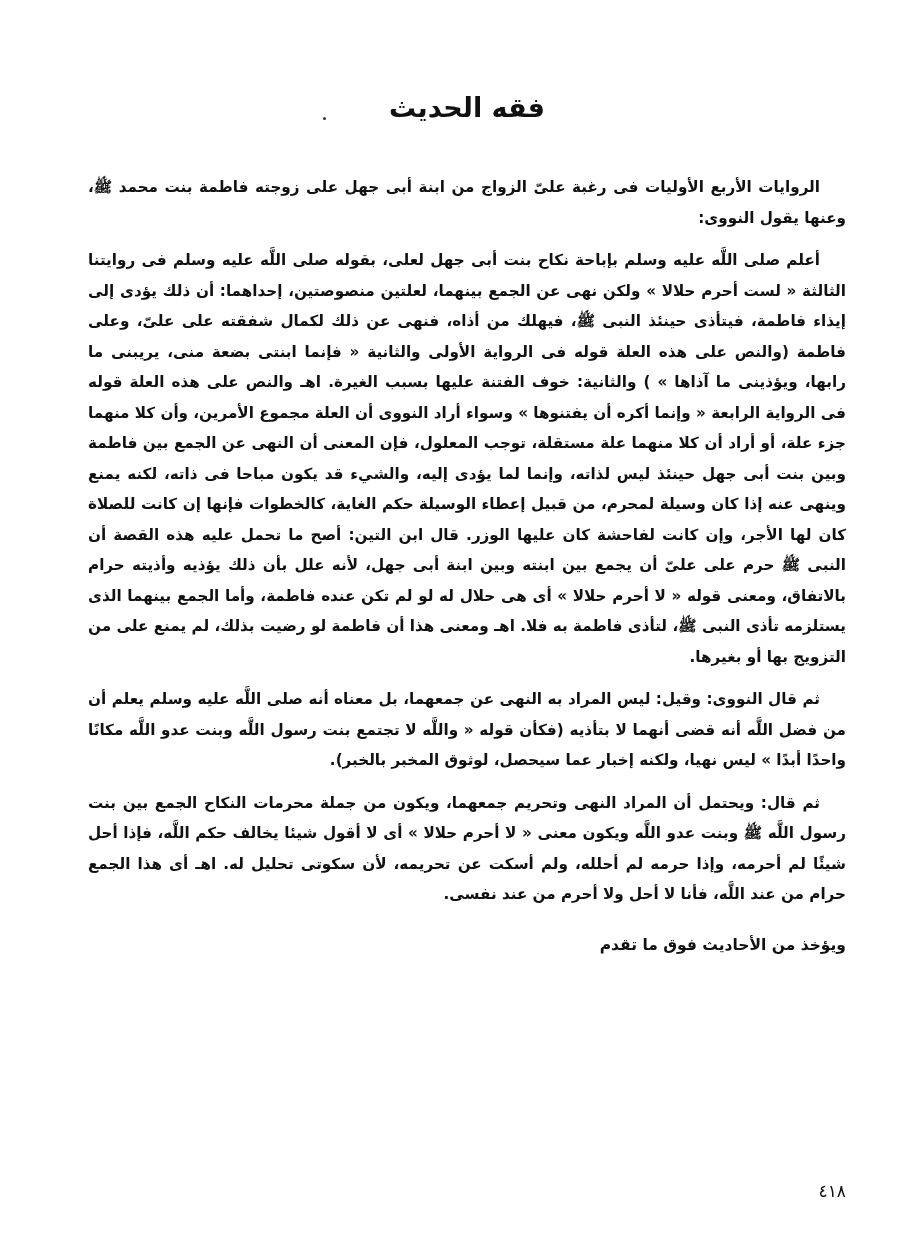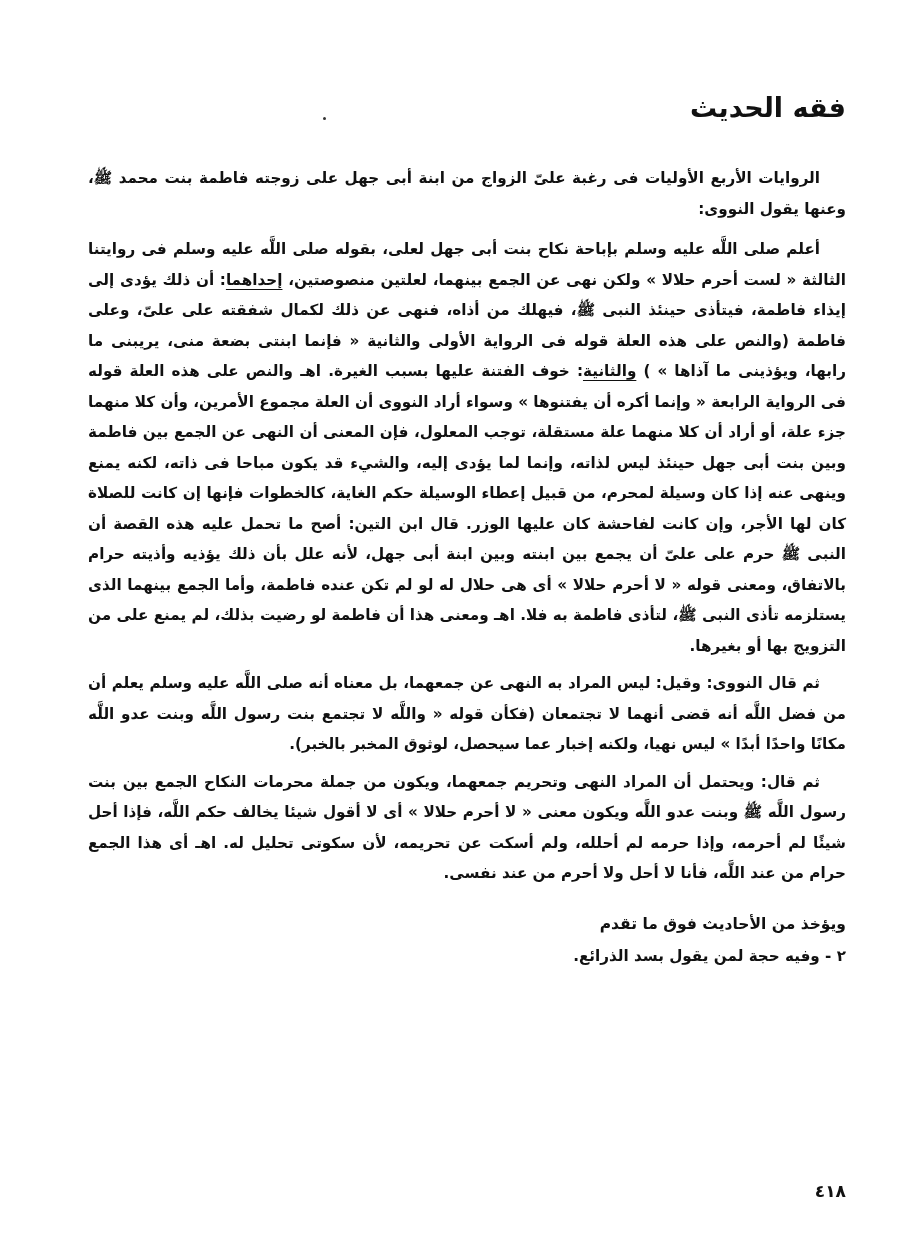--- a/index.html
+++ b/index.html
@@ -15,21 +15,21 @@
       position: absolute;
       left: 88px;
       width: 758px;
       top: 0;
       direction: rtl;
     }
     .title {
       position: absolute;
       top: 92px;
       left: 0; right: 0;
-      text-align: right;
+      text-align: center;
       font-weight: bold;
       font-size: 27px;
       letter-spacing: 0px;
     }
     .stray-dot {
       position: absolute;
       top: 117px;
       left: 235px;
       width: 3px; height: 3px;
       background: #333;
@@ -38,64 +38,62 @@
     .body-text {
       position: absolute;
       top: 160px;
       left: 0; right: 0;
       font-size: 15.2px;
       line-height: 30.5px;
       text-align: justify;
       font-weight: bold;
     }
     .para {
-      margin: 3px 0 7px 0;
+      margin: 12px 0 7px 0;
       text-indent: 26px;
     }
     .para.first { margin-bottom: 10px; }
     .heading2 {
       margin: 20px 0 2px 0;
       font-weight: bold;
       font-size: 15.5px;
       text-indent: 0;
     }
     .list-item {
       margin: 0 0 3px 0;
       text-indent: 0;
       padding-right: 0;
     }
     .underline {
-      text-decoration: underline;
       text-underline-offset: 4px;
     }
     .page-number {
       position: absolute;
       top: 1181px;
       right: 0;
       font-size: 17px;
-      font-weight: bold;
+      font-weight: normal;
       text-align: center;
     }
   </style>
 </head>
 <body>
 
 <div class="page">
   <div class="title">فقه الحديث</div>
   <span class="stray-dot"></span>
 
   <div class="body-text">
     <p class="para first">الروايات الأربع الأوليات فى رغبة علىّ الزواج من ابنة أبى جهل على زوجته فاطمة بنت محمد ﷺ، وعنها يقول النووى:</p>
 
     <p class="para"><span>أعلم صلى اللَّه عليه وسلم بإباحة نكاح بنت أبى جهل لعلى، بقوله صلى اللَّه عليه وسلم فى روايتنا الثالثة « لست أحرم حلالا » ولكن نهى عن الجمع بينهما، لعلتين منصوصتين، </span><span class="underline">إحداهما</span><span>: أن ذلك يؤدى إلى إيذاء فاطمة، فيتأذى حينئذ النبى ﷺ، فيهلك من أذاه، فنهى عن ذلك لكمال شفقته على علىّ، وعلى فاطمة (والنص على هذه العلة قوله فى الرواية الأولى والثانية « فإنما ابنتى بضعة منى، يريبنى ما رابها، ويؤذينى ما آذاها » ) </span><span class="underline">والثانية</span><span>: خوف الفتنة عليها بسبب الغيرة. اهـ والنص على هذه العلة قوله فى الرواية الرابعة « وإنما أكره أن يفتنوها » وسواء أراد النووى أن العلة مجموع الأمرين، وأن كلا منهما جزء علة، أو أراد أن كلا منهما علة مستقلة، توجب المعلول، فإن المعنى أن النهى عن الجمع بين فاطمة وبين بنت أبى جهل حينئذ ليس لذاته، وإنما لما يؤدى إليه، والشيء قد يكون مباحا فى ذاته، لكنه يمنع وينهى عنه إذا كان وسيلة لمحرم، من قبيل إعطاء الوسيلة حكم الغاية، كالخطوات فإنها إن كانت للصلاة كان لها الأجر، وإن كانت لفاحشة كان عليها الوزر. قال ابن التين: أصح ما تحمل عليه هذه القصة أن النبى ﷺ حرم على علىّ أن يجمع بين ابنته وبين ابنة أبى جهل، لأنه علل بأن ذلك يؤذيه وأذيته حرام بالاتفاق، ومعنى قوله « لا أحرم حلالا » أى هى حلال له لو لم تكن عنده فاطمة، وأما الجمع بينهما الذى يستلزمه تأذى النبى ﷺ، لتأذى فاطمة به فلا. اهـ ومعنى هذا أن فاطمة لو رضيت بذلك، لم يمنع على من التزويج بها أو بغيرها.</span></p>
 
-    <p class="para">ثم قال النووى: وقيل: ليس المراد به النهى عن جمعهما، بل معناه أنه صلى اللَّه عليه وسلم يعلم أن من فضل اللَّه أنه قضى أنهما لا تجتمعان (فكأن قوله « واللَّه لا تجتمع بنت رسول اللَّه وبنت عدو اللَّه مكانًا واحدًا أبدًا » ليس نهيا، ولكنه إخبار عما سيحصل، لوثوق المخبر بالخبر).</p>
+    <p class="para">ثم قال النووى: وقيل: ليس المراد به النهى عن جمعهما، بل معناه أنه صلى اللَّه عليه وسلم يعلم أن من فضل اللَّه أنه قضى أنهما لا بتأذيه (فكأن قوله « واللَّه لا تجتمع بنت رسول اللَّه وبنت عدو اللَّه مكانًا واحدًا أبدًا » ليس نهيا، ولكنه إخبار عما سيحصل، لوثوق المخبر بالخبر).</p>
 
     <p class="para">ثم قال: ويحتمل أن المراد النهى وتحريم جمعهما، ويكون من جملة محرمات النكاح الجمع بين بنت رسول اللَّه ﷺ وبنت عدو اللَّه ويكون معنى « لا أحرم حلالا » أى لا أقول شيئا يخالف حكم اللَّه، فإذا أحل شيئًا لم أحرمه، وإذا حرمه لم أحلله، ولم أسكت عن تحريمه، لأن سكوتى تحليل له. اهـ أى هذا الجمع حرام من عند اللَّه، فأنا لا أحل ولا أحرم من عند نفسى.</p>
 
 
     <p class="heading2">ويؤخذ من الأحاديث فوق ما تقدم</p>
 
-    <p class="list-item"><span>٢</span> - <span>وفيه حجة لمن يقول بسد الذرائع.</span></p>
   </div>
 
   <div class="page-number">٤١٨</div>
 </div>
 
 </body></html>

